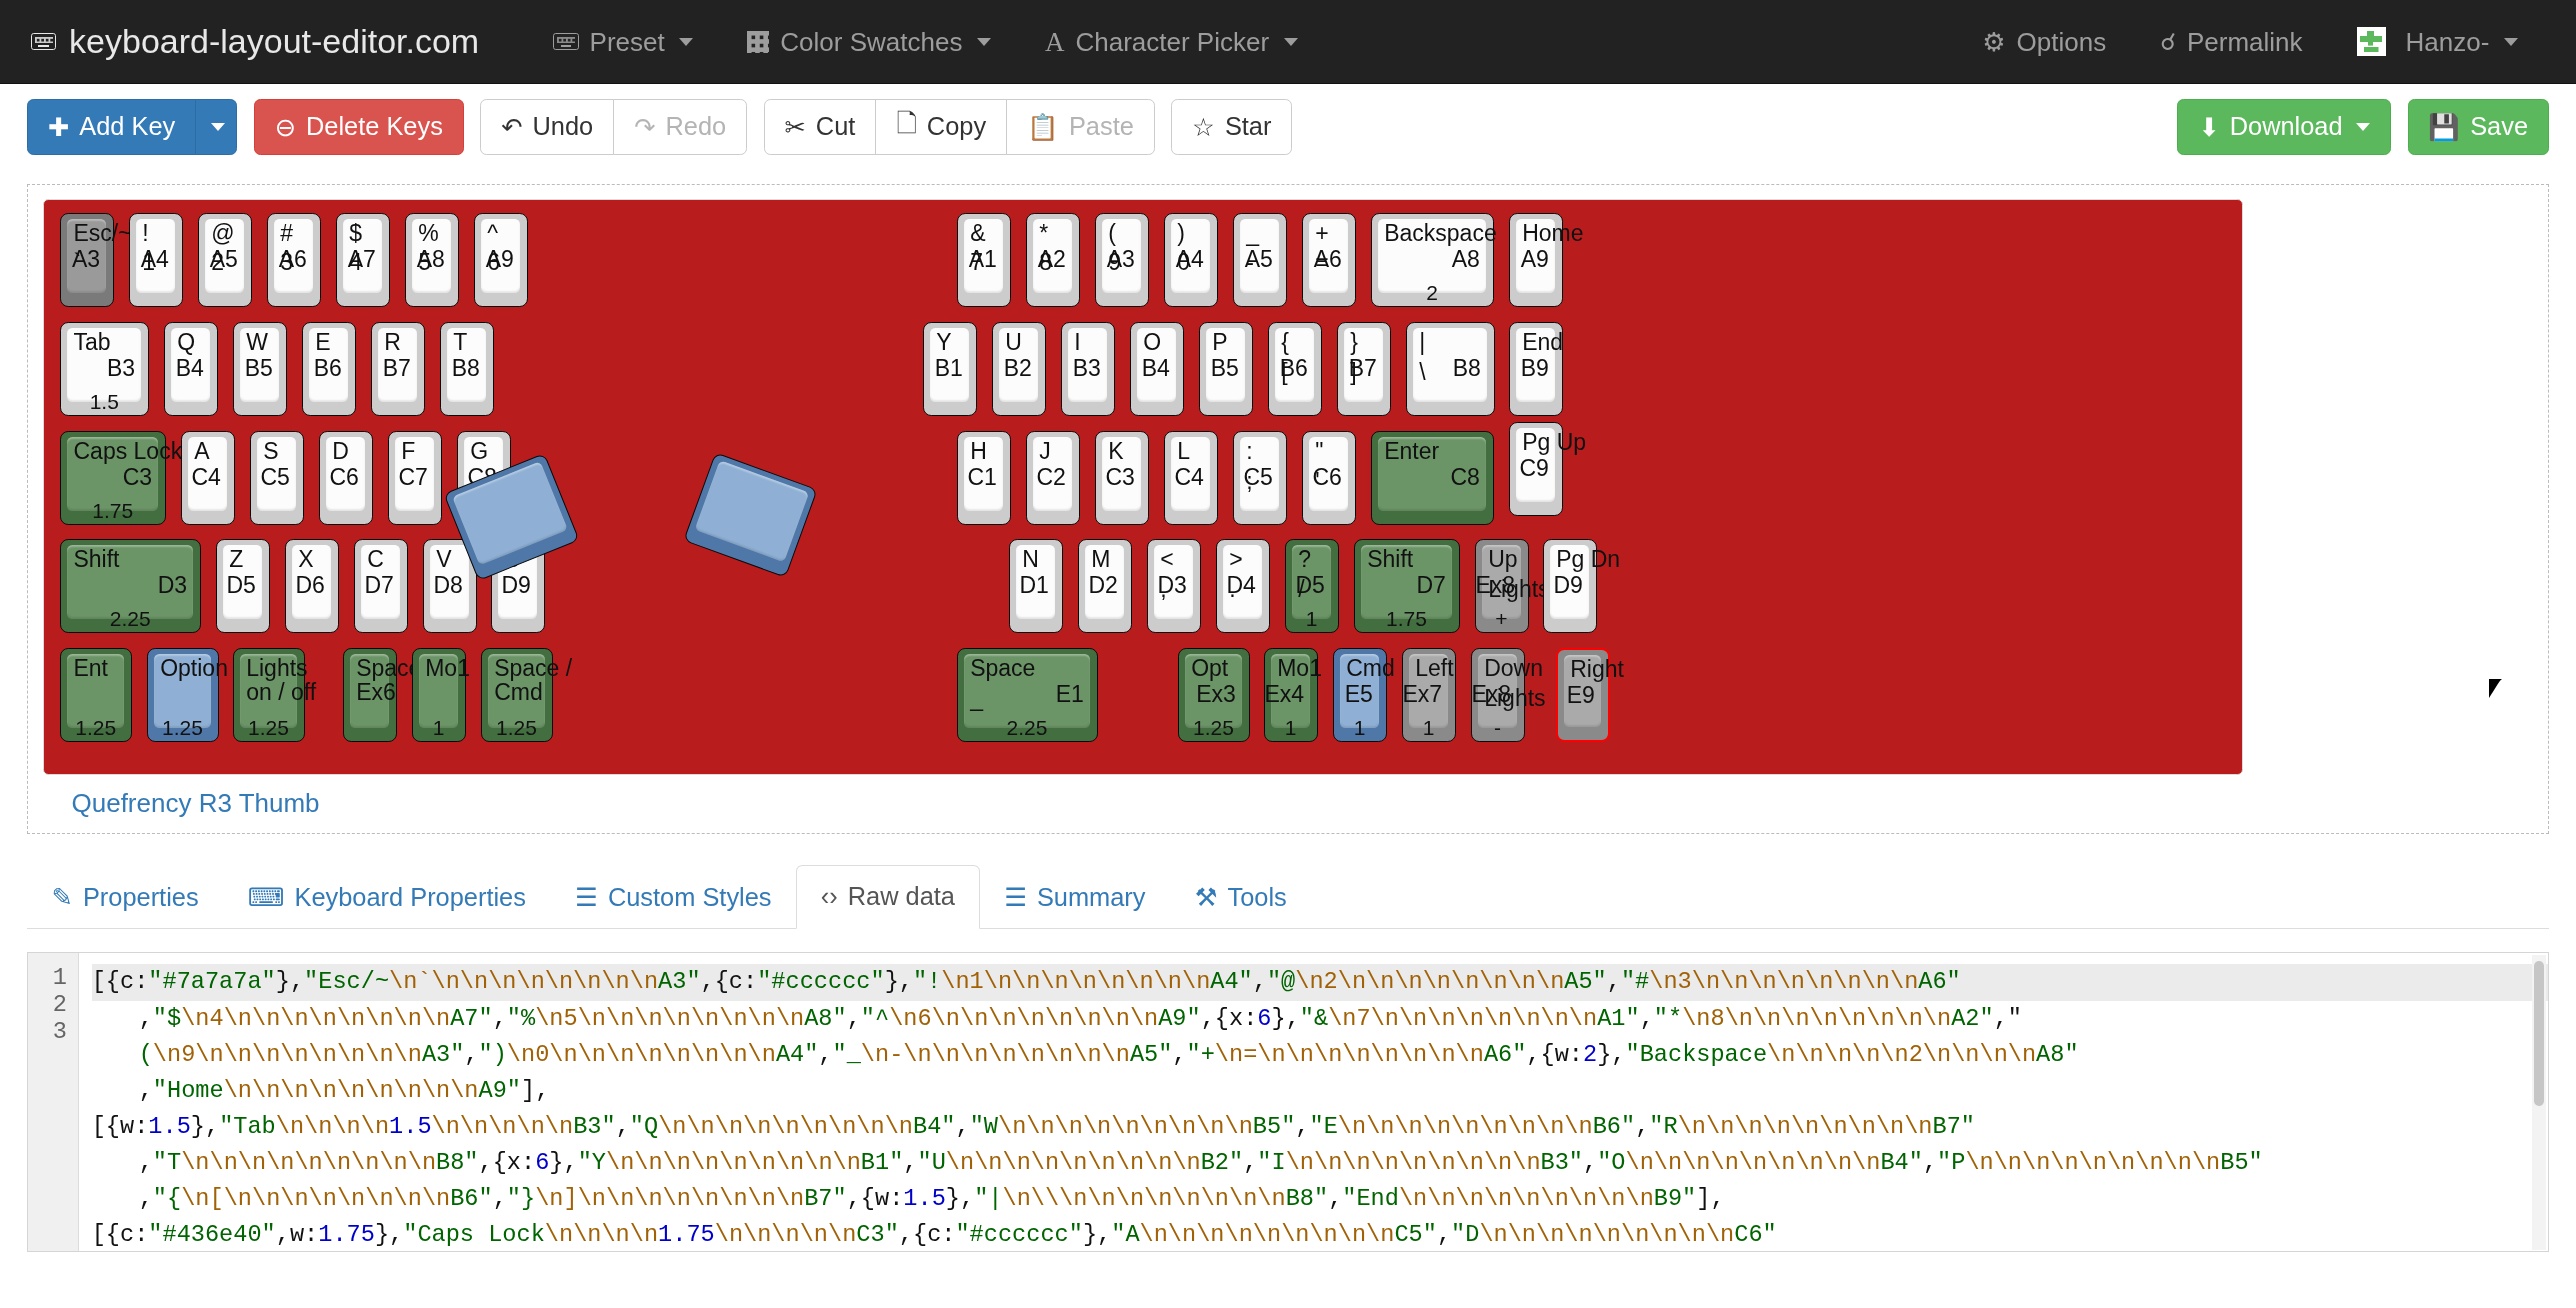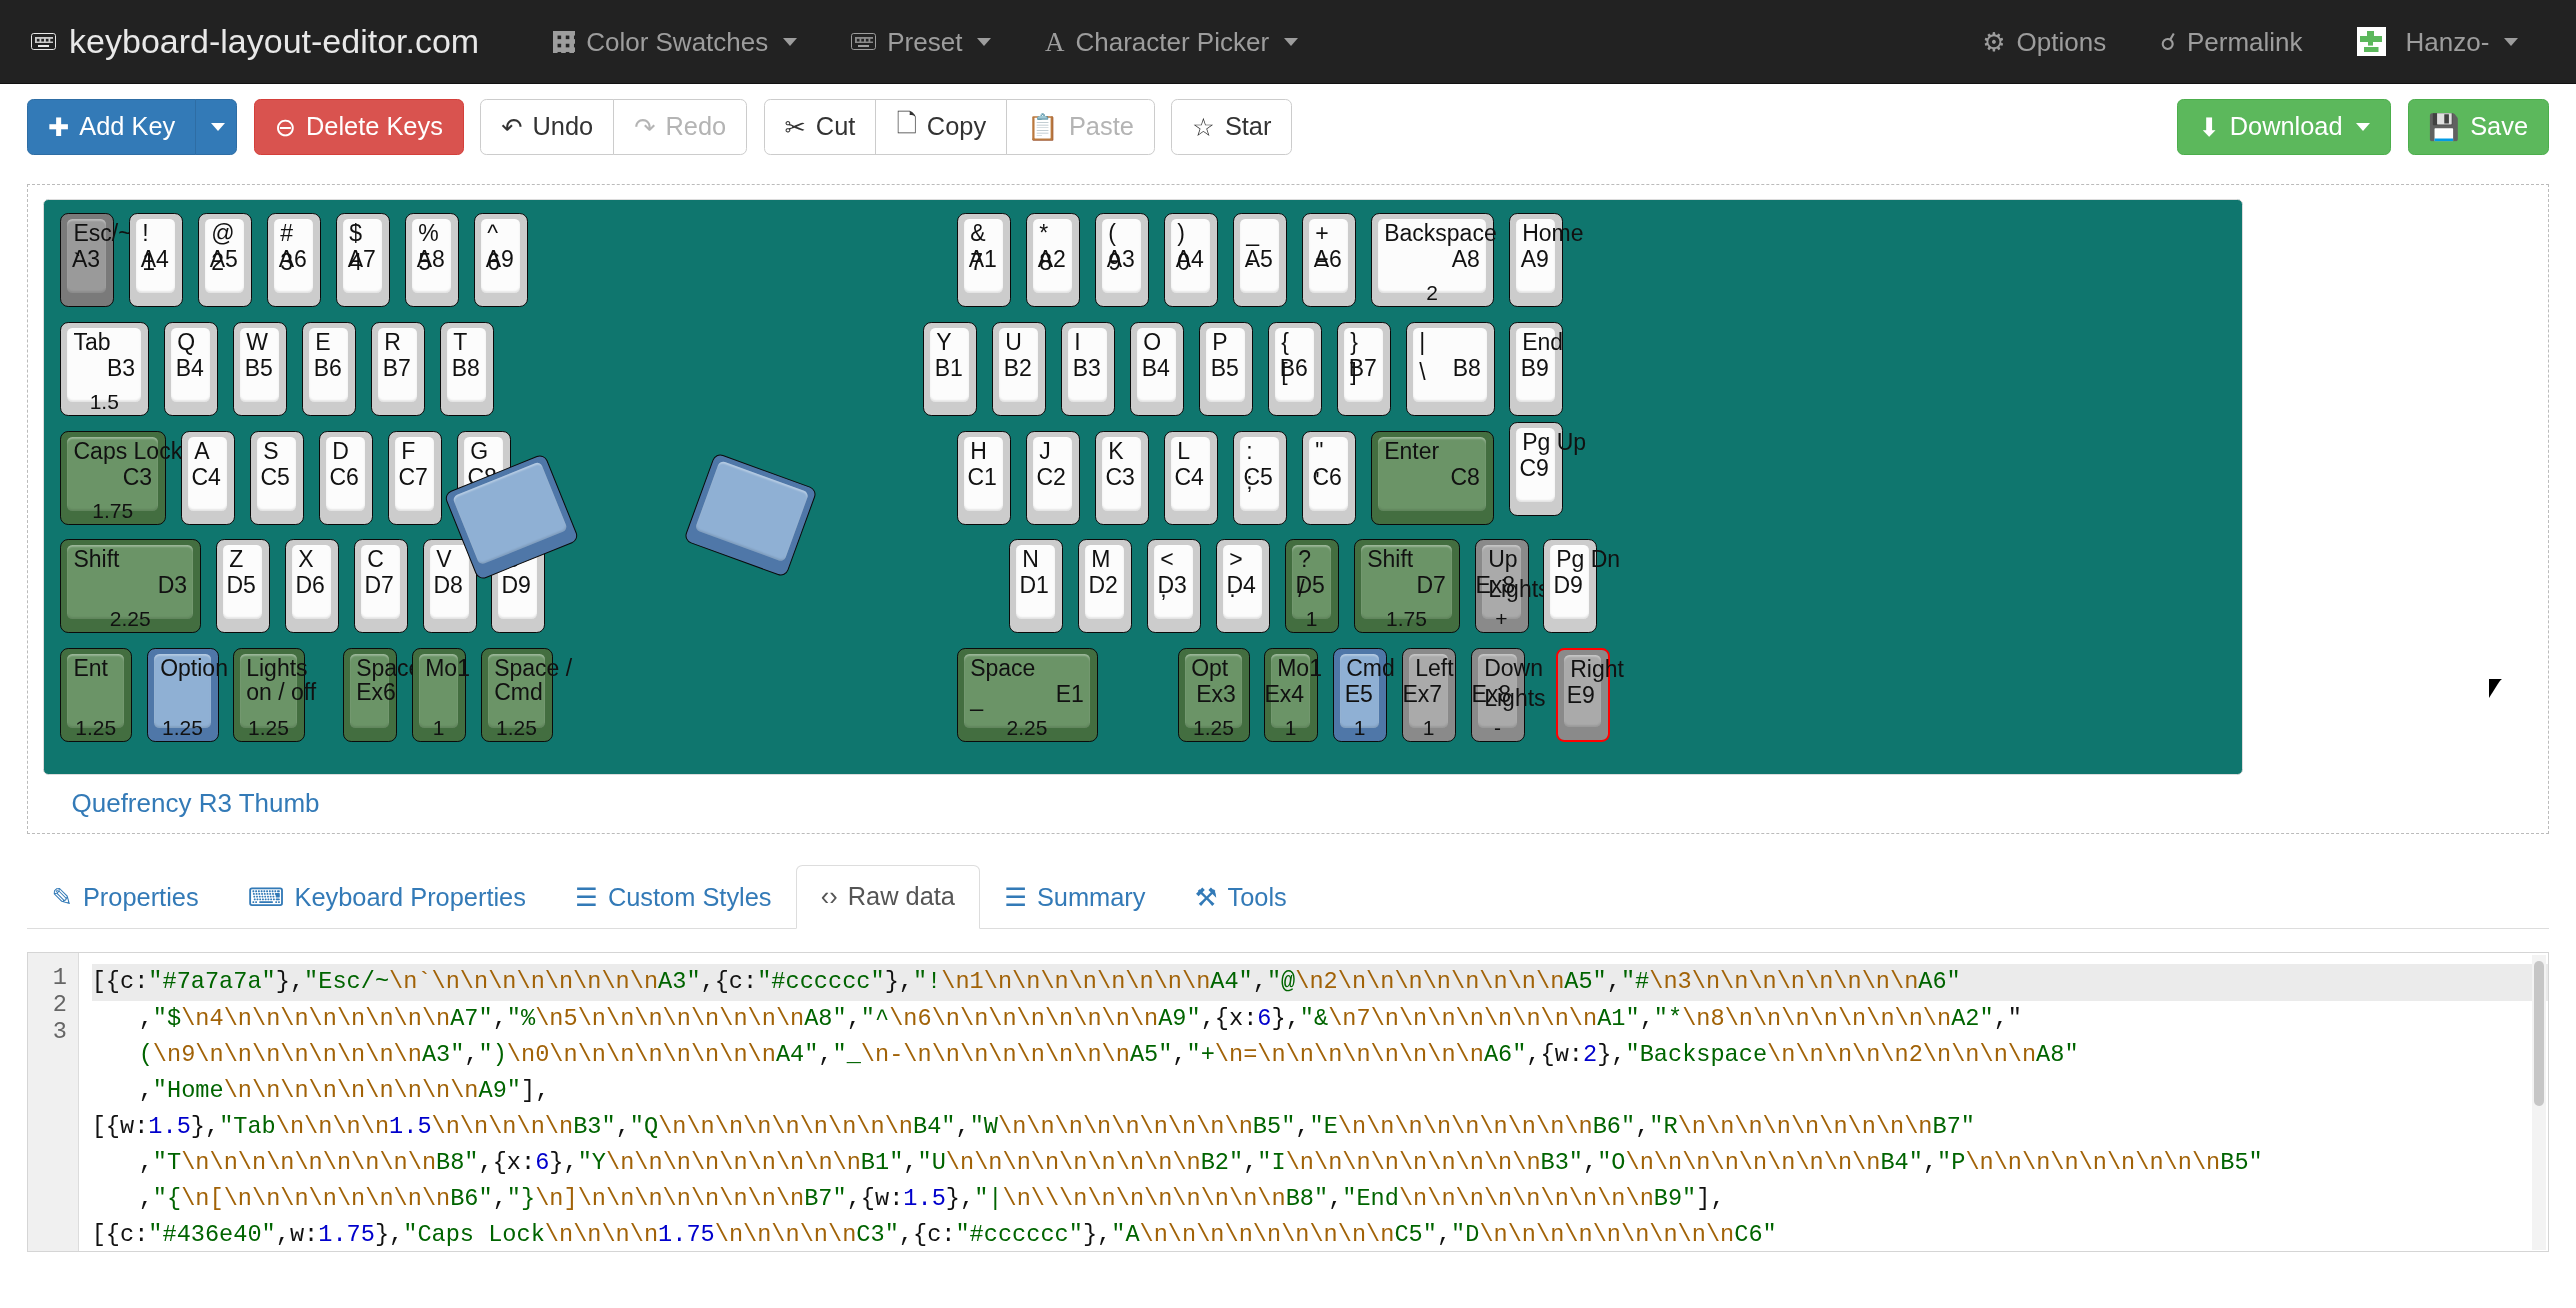--- a/index.html
+++ b/index.html
@@ -128,21 +128,21 @@
   .kb-outer {
     margin: 14.5px 27px 0 27px;
     border: 0.9px dashed #bbb;
     background:#fff;
     padding: 14.5px;
   }
   .kb-canvas {
     position: relative;
     width: 2200px;
     height: 576px;
-    background: #0f766e;
+    background: #b91c1c;
     border: 0.9px solid #dcdcdc;
     border-radius: 5.4px;
   }
   .keycap {
     position:absolute;
     border-radius: 8.2px;
     border: 0.9px solid #0a0a0a;
     box-sizing: border-box;
     padding: 4.5px;
   }
@@ -286,27 +286,27 @@
 </head>
 <body>
 
 <div class="navbar">
   <div class="brand">
     <span class="kbd-glyph"></span>
     <span>keyboard-layout-editor.com</span>
   </div>
   <div class="nav-items">
     <div class="nav-item">
+      <span class="kbd-glyph"></span>
+      <span>Preset</span>
+      <span class="caret"></span>
+    </div>
+    <div class="nav-item">
       <span class="grid-glyph"></span>
       <span>Color Swatches</span>
-      <span class="caret"></span>
-    </div>
-    <div class="nav-item">
-      <span class="kbd-glyph"></span>
-      <span>Preset</span>
       <span class="caret"></span>
     </div>
     <div class="nav-item">
       <span style="font-family:'Liberation Serif',serif;font-size:27px;">A</span>
       <span>Character Picker</span>
       <span class="caret"></span>
     </div>
   </div>
   <div class="nav-right">
     <div class="nav-item">

